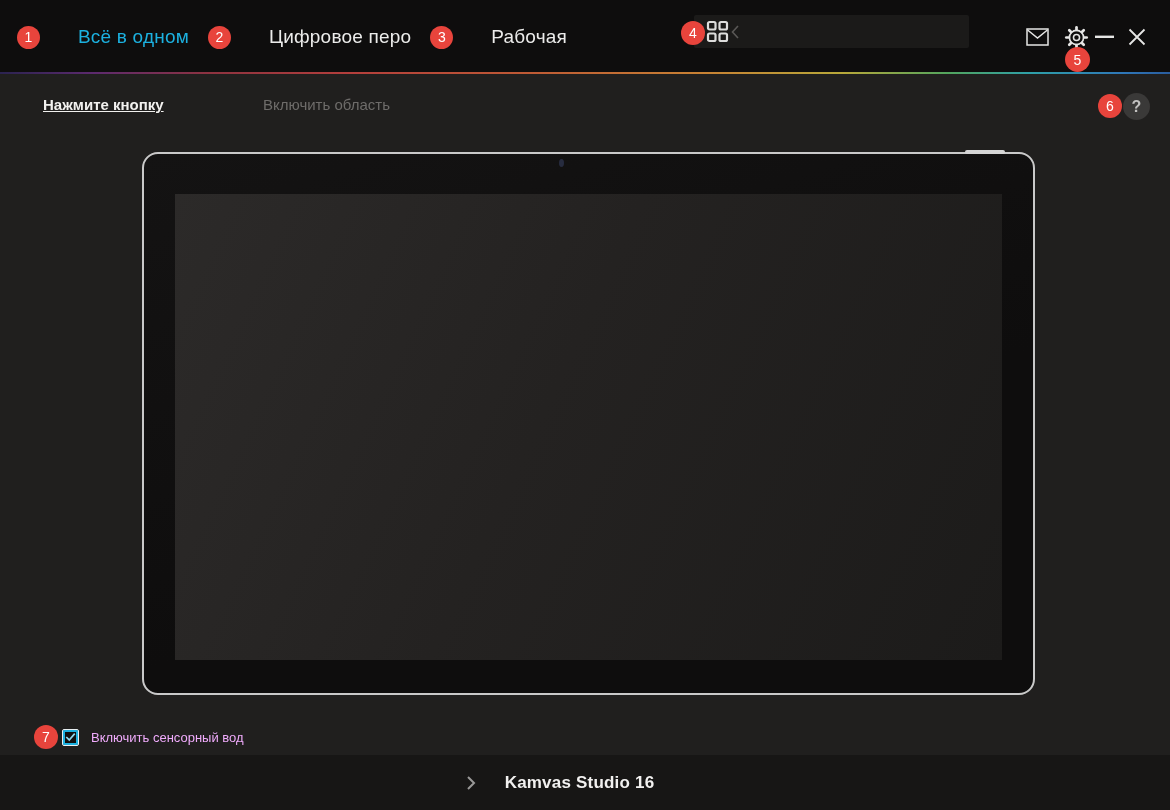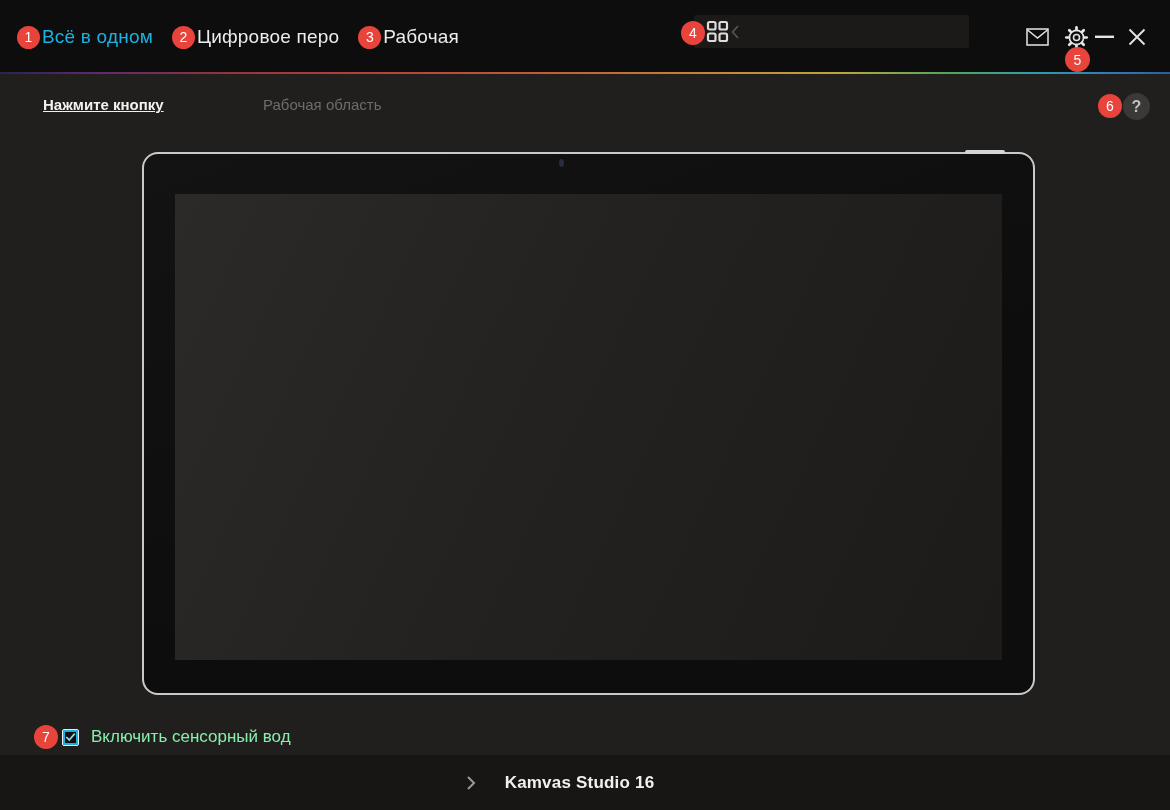--- a/index.html
+++ b/index.html
@@ -6,21 +6,21 @@
   body{
     width:1170px;height:810px;position:relative;overflow:hidden;
     background:var(--main-bg,#201f1e);
     font-family:"Liberation Sans", sans-serif;
     -webkit-font-smoothing:antialiased;
   }
   
   .topbar{position:absolute;top:0;left:0;width:1170px;height:74px;background:var(--topbar-bg,#0e0d0d);}
   .tabs{position:absolute;left:17px;top:0;height:74px;display:flex;align-items:center;gap:19px;}
   .tab{display:flex;align-items:center;gap:2px;font-size:19px;color:#ececeb;cursor:pointer;}
-  .tab .tab-label{letter-spacing:.2px;}
+  .tab .tab-label{letter-spacing:.2px;margin-left:36px;}
   .tab.active .tab-label{color:var(--accent,#1cb1e0);}
   .badge{
     width:23px;height:23px;border-radius:50%;background:var(--badge,#e8443c);
     color:#fff;font-size:14px;line-height:1;display:flex;align-items:center;justify-content:center;
     flex:none;box-sizing:border-box;
   }
   .app-selector{
     position:absolute;left:694px;top:15px;width:275px;height:33px;background:#1b1a19;border-radius:2px;
     display:flex;align-items:center;padding:0 12px;box-sizing:border-box;cursor:pointer;
   }
@@ -60,21 +60,21 @@
   .touch-row{position:absolute;left:34px;top:725px;height:24px;display:flex;align-items:center;}
   .touch-row .badge{margin-right:4px;width:24px;height:24px;}
   .checkbox{
     width:17px;height:17px;box-sizing:border-box;background:#101010;
     border:1px solid #e9f0f2;border-radius:2px;
     box-shadow:inset 0 0 0 2px var(--accent,#1cb1e0);
     display:flex;align-items:center;justify-content:center;cursor:pointer;flex:none;
   }
   .checkbox .check{visibility:hidden;}
   .checkbox.checked .check{visibility:visible;}
-  .touch-label{margin-left:12px;font-size:17px;color:#86efac;}
+  .touch-label{margin-left:12px;font-size:13px;color:#f0abfc;}
   
   .footer{
     position:absolute;left:0;top:755px;width:1170px;height:55px;background:var(--footer-bg,#171615);
     display:flex;align-items:center;justify-content:center;
   }
   .device-selector{display:flex;align-items:center;gap:29px;margin-right:50px;cursor:pointer;}
   .device-name{font-size:17px;font-weight:bold;color:#f2f1f0;letter-spacing:.2px;}
   svg{display:block;}
 </style>
 </head>
@@ -161,21 +161,21 @@
       </span>
     </div>
   </div>
 
   <span class="badge badge-5">5</span>
 </div>
 
 <div class="grad-line"></div>
 
 <div class="subnav-item active">Нажмите кнопку</div>
-<div class="subnav-item inactive">Рабочая область</div>
+<div class="subnav-item inactive">Включить область</div>
 <span class="badge badge-6">6</span>
 <div class="help-btn">
   <span>?</span>
 </div>
 
 <div class="tablet">
   <div class="camera-dot"></div>
   <div class="power-btn"></div>
   <div class="screen"></div>
 </div>

